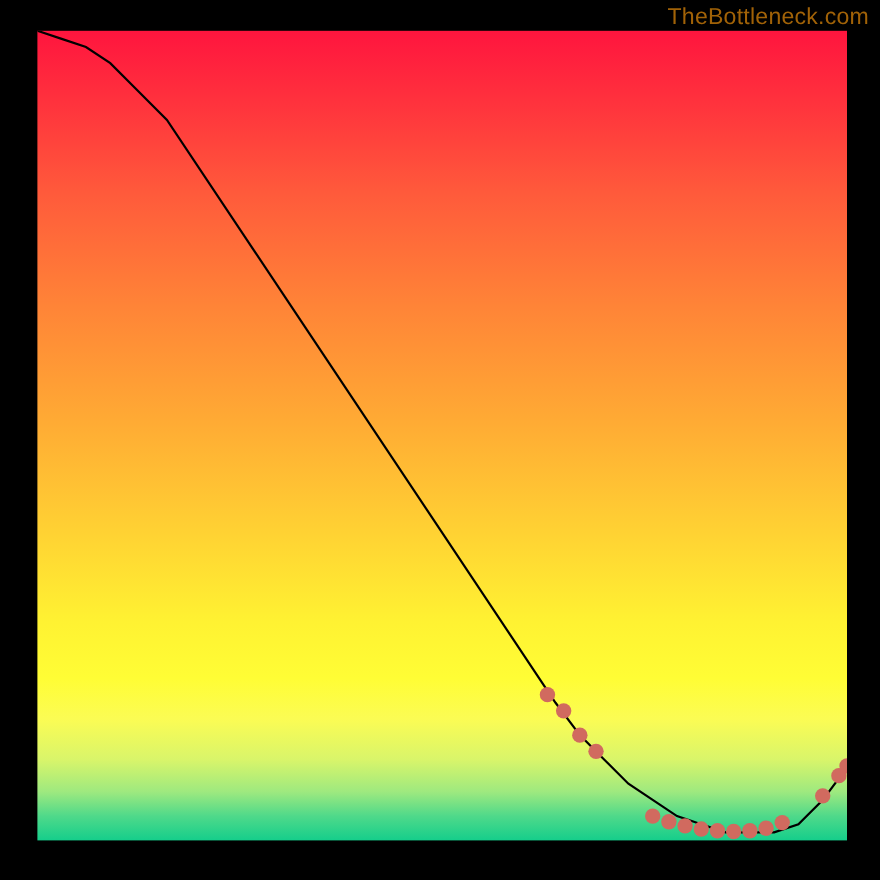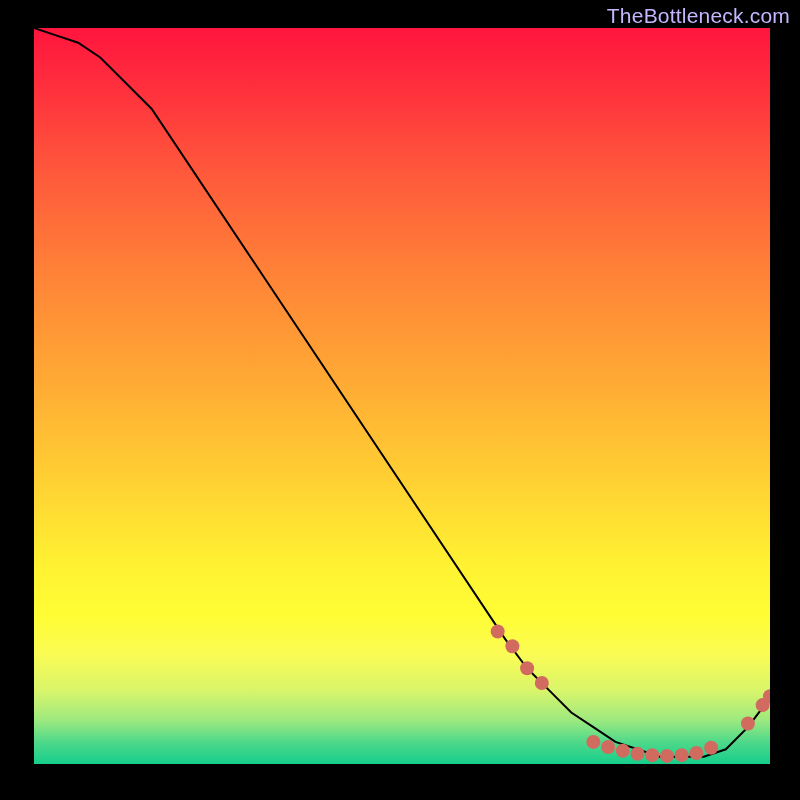--- a/index.html
+++ b/index.html
@@ -13,21 +13,21 @@
   }
   .wrap {
     position: relative;
     width: 800px;
     height: 800px;
   }
   .watermark {
     position: absolute;
     top: 4px;
     right: 10px;
-    color: #c4b5fd;
+    color: #a16207;
     font-size: 21px;
     font-weight: 500;
     letter-spacing: 0.2px;
     z-index: 20;
   }
   
   .plot {
     position: absolute;
     left: 34px;
     top: 28px;

